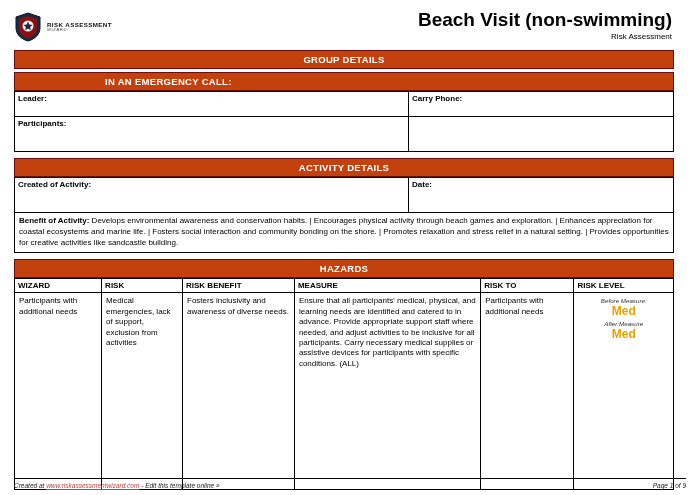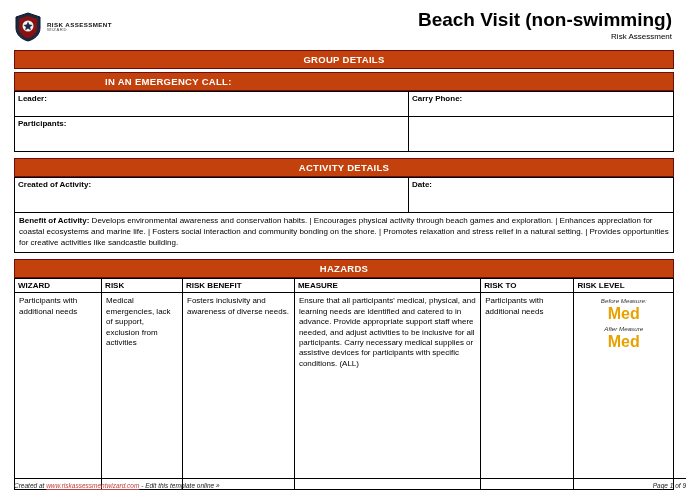--- a/index.html
+++ b/index.html
@@ -130,21 +130,21 @@
     text-align: center;
   }
   .rl-label {
     font-size: 6.2px;
     color: #333;
     font-style: italic;
     display: block;
     margin-top: 1px;
   }
   .rl-val {
-    font-size: 16px;
+    font-size: 12px;
     font-weight: bold;
     color: #e8a200;
     display: block;
     line-height: 1.15;
   }
   
   .footer {
     position: absolute;
     left: 14px;
     right: 14px;

